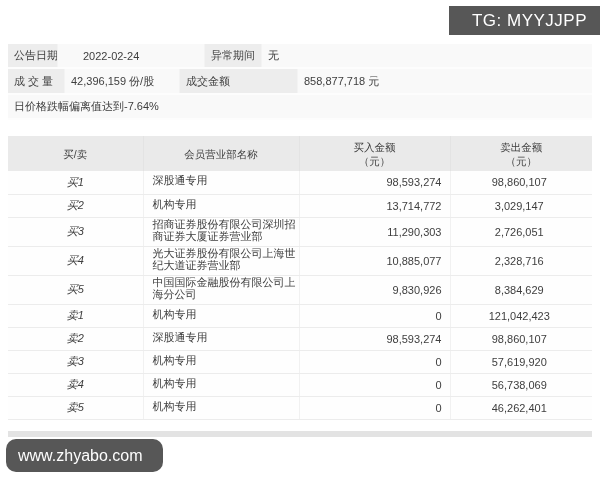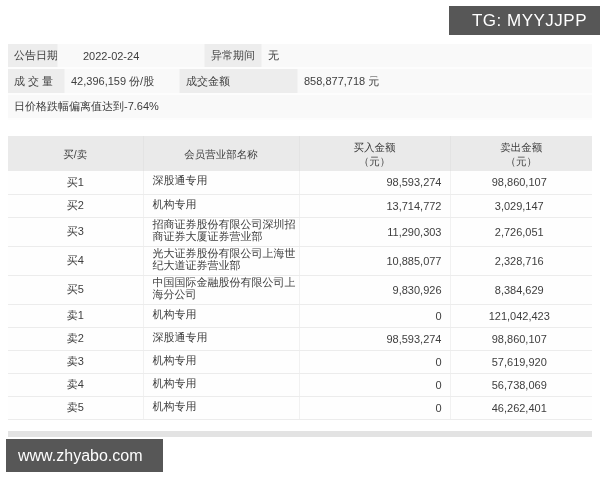--- a/index.html
+++ b/index.html
@@ -11,21 +11,21 @@
   }
   
   .tg-badge {
     position:absolute; top:6px; left:449px; width:161px; height:29px;
     background:#575757; color:#fff; font-size:17px;
     display:flex; align-items:center; justify-content:center; letter-spacing:.5px;
   }
   .site-badge {
     position:absolute; left:6px; top:439px; width:157px; height:33px;
     background:#575757; color:#fdfdfd; font-size:16px;
-    display:flex; align-items:center; padding-left:12px;
+    display:flex; align-items:center; padding-left:12px;border-radius:10px;
   }
   
   .info { position:absolute; left:8px; top:44px; width:584px; font-size:11px; }
   .info-row { display:flex; border-bottom:2px solid #fdfdfd; }
   .info-row.r1 { height:25px; }
   .info-row.r2 { height:26px; }
   .info-row.r3 { height:25px; }
   .cell { display:flex; align-items:center; padding:0 5px 0 6px; border-right:1px solid #f3f3f3; overflow:hidden; white-space:nowrap; }
   .cell.label { background:#ededed; }
   .cell.value { background:#f9f9f9; }
@@ -45,21 +45,21 @@
     background:#eaeaea; height:35px; font-weight:normal;
     font-size:10.5px; color:#3e3e3e; text-align:center;
     border-right:1px solid #e3e3e3; line-height:14px;
   }
   .lhb th:last-child, .lhb td:last-child { border-right:none; }
   .lhb tbody td {
     background:#fefefe; height:23px;
     border-bottom:1px solid #ececec; border-right:1px solid #f1f1f1;
     font-size:11px; vertical-align:middle;
   }
-  td.side { text-align:center; font-size:10px; }
+  td.side { text-align:center; font-size:10px;font-style:italic; }
   td.dept { font-size:8.5px; line-height:12px; padding:0 2px 4px 9px; white-space:normal; }
   td.buy  { text-align:right; padding-right:8px; }
   td.sell { text-align:center; padding-right:5px; }
   .strip { position:absolute; left:8px; top:431px; width:584px; height:6px; background:#e3e3e3; }
 </style>
 </head>
 <body>
 
 <div class="tg-badge">TG: MYYJJPP</div>
 

